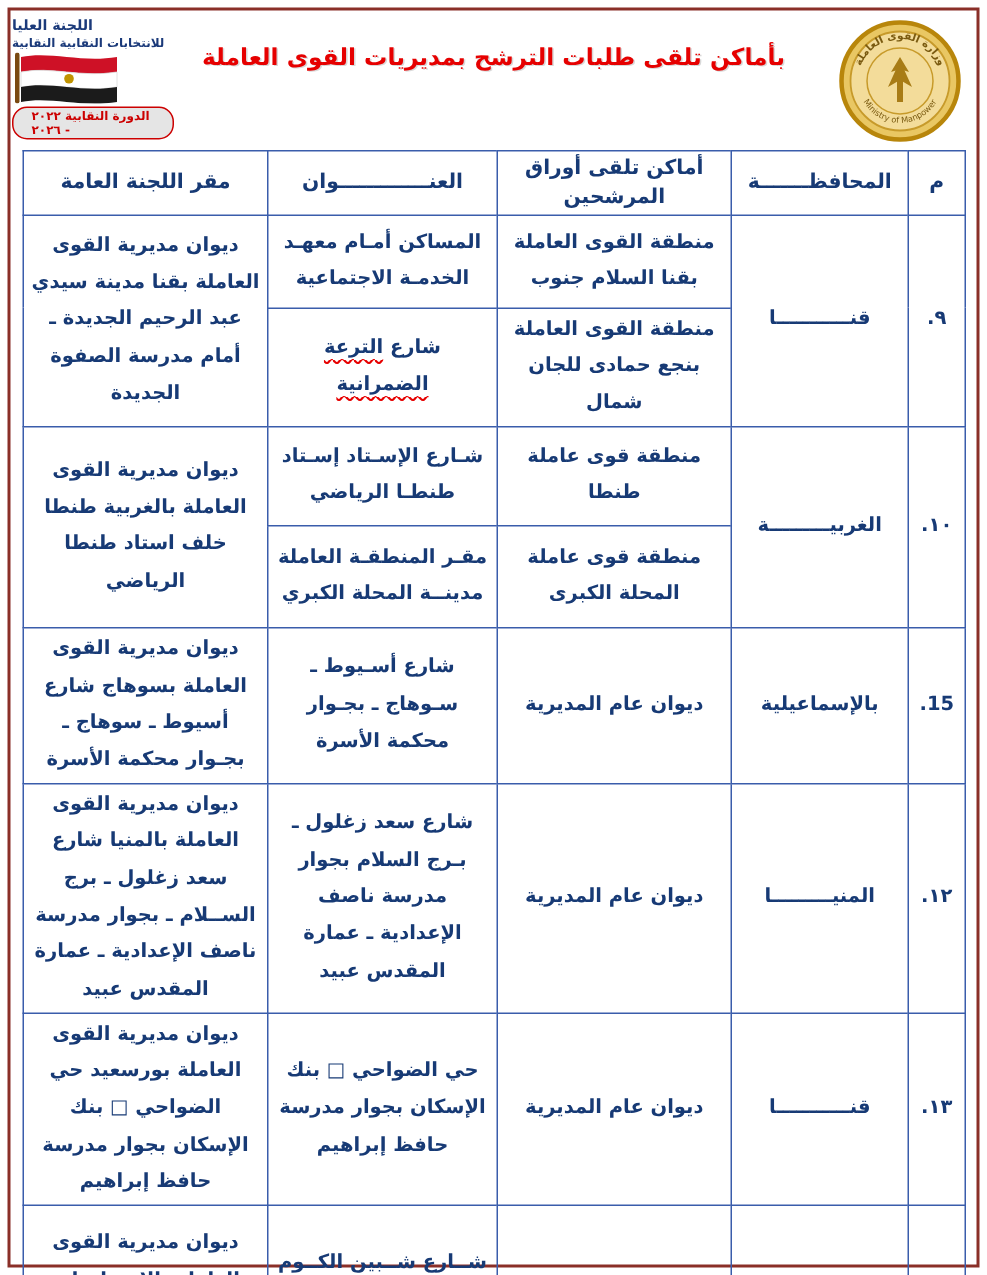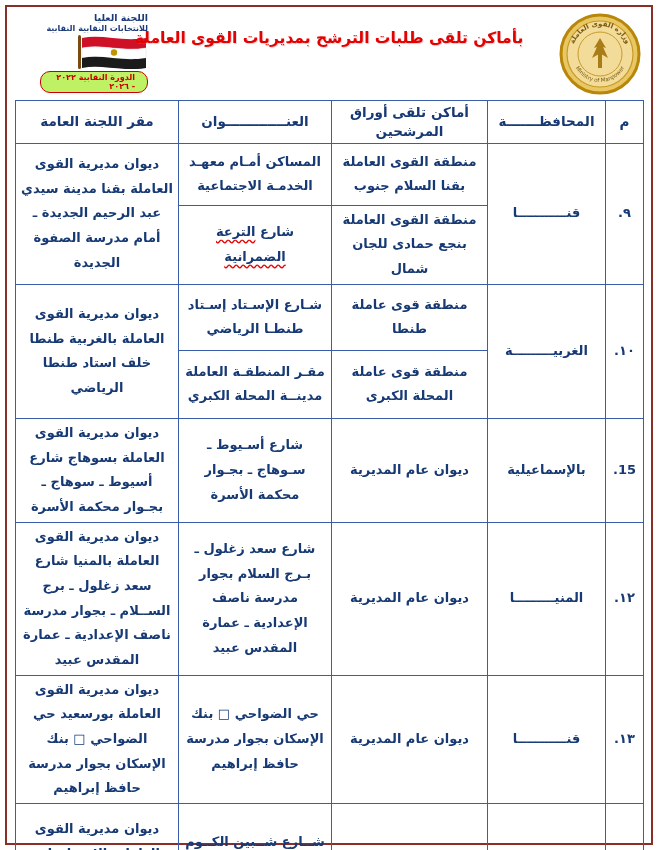--- a/index.html
+++ b/index.html
@@ -14,27 +14,27 @@
   .header{position:absolute;top:8px;left:0;right:0;height:92px;}
   .title{
     position:absolute;top:12px;left:50%;transform:translateX(-50%);
     text-align:center;color:#e60000;font-weight:bold;white-space:nowrap;
     text-shadow:1px 1px 0 rgba(130,130,130,.30);
   }
   .title-l1{font-size:18px;letter-spacing:.5px;}
   .title-l2{font-size:15.5px;margin-top:9px;letter-spacing:.2px;}
 
   .committee-logo{
-    position:absolute;top:4px;left:8px;width:108px;text-align:right;direction:rtl;margin-left:32px;
+    position:absolute;top:4px;left:8px;width:108px;text-align:left;direction:rtl;
   }
   .committee-line1{font-size:9.5px;font-weight:bold;color:#1b3a7a;line-height:1.25;}
   .committee-line2{font-size:8px;font-weight:bold;color:#1b3a7a;line-height:1.25;}
   .committee-session{
     display:inline-block;margin-top:2px;font-size:8px;font-weight:bold;color:#cc0000;
-    border:1.5px solid #cc0000;border-radius:10px;padding:1px 12px;background:#bef264;
+    border:1.5px solid #cc0000;border-radius:10px;padding:1px 12px;background:#e5e5e5;
   }
   .flag-wrap{margin-top:1px;line-height:0;}
 
   .seal-wrap{position:absolute;top:4px;right:12px;line-height:0;}
 
   
   table.main{
     position:absolute;top:100px;left:15px;width:628px;
     border-collapse:collapse;table-layout:fixed;direction:rtl;
   }

